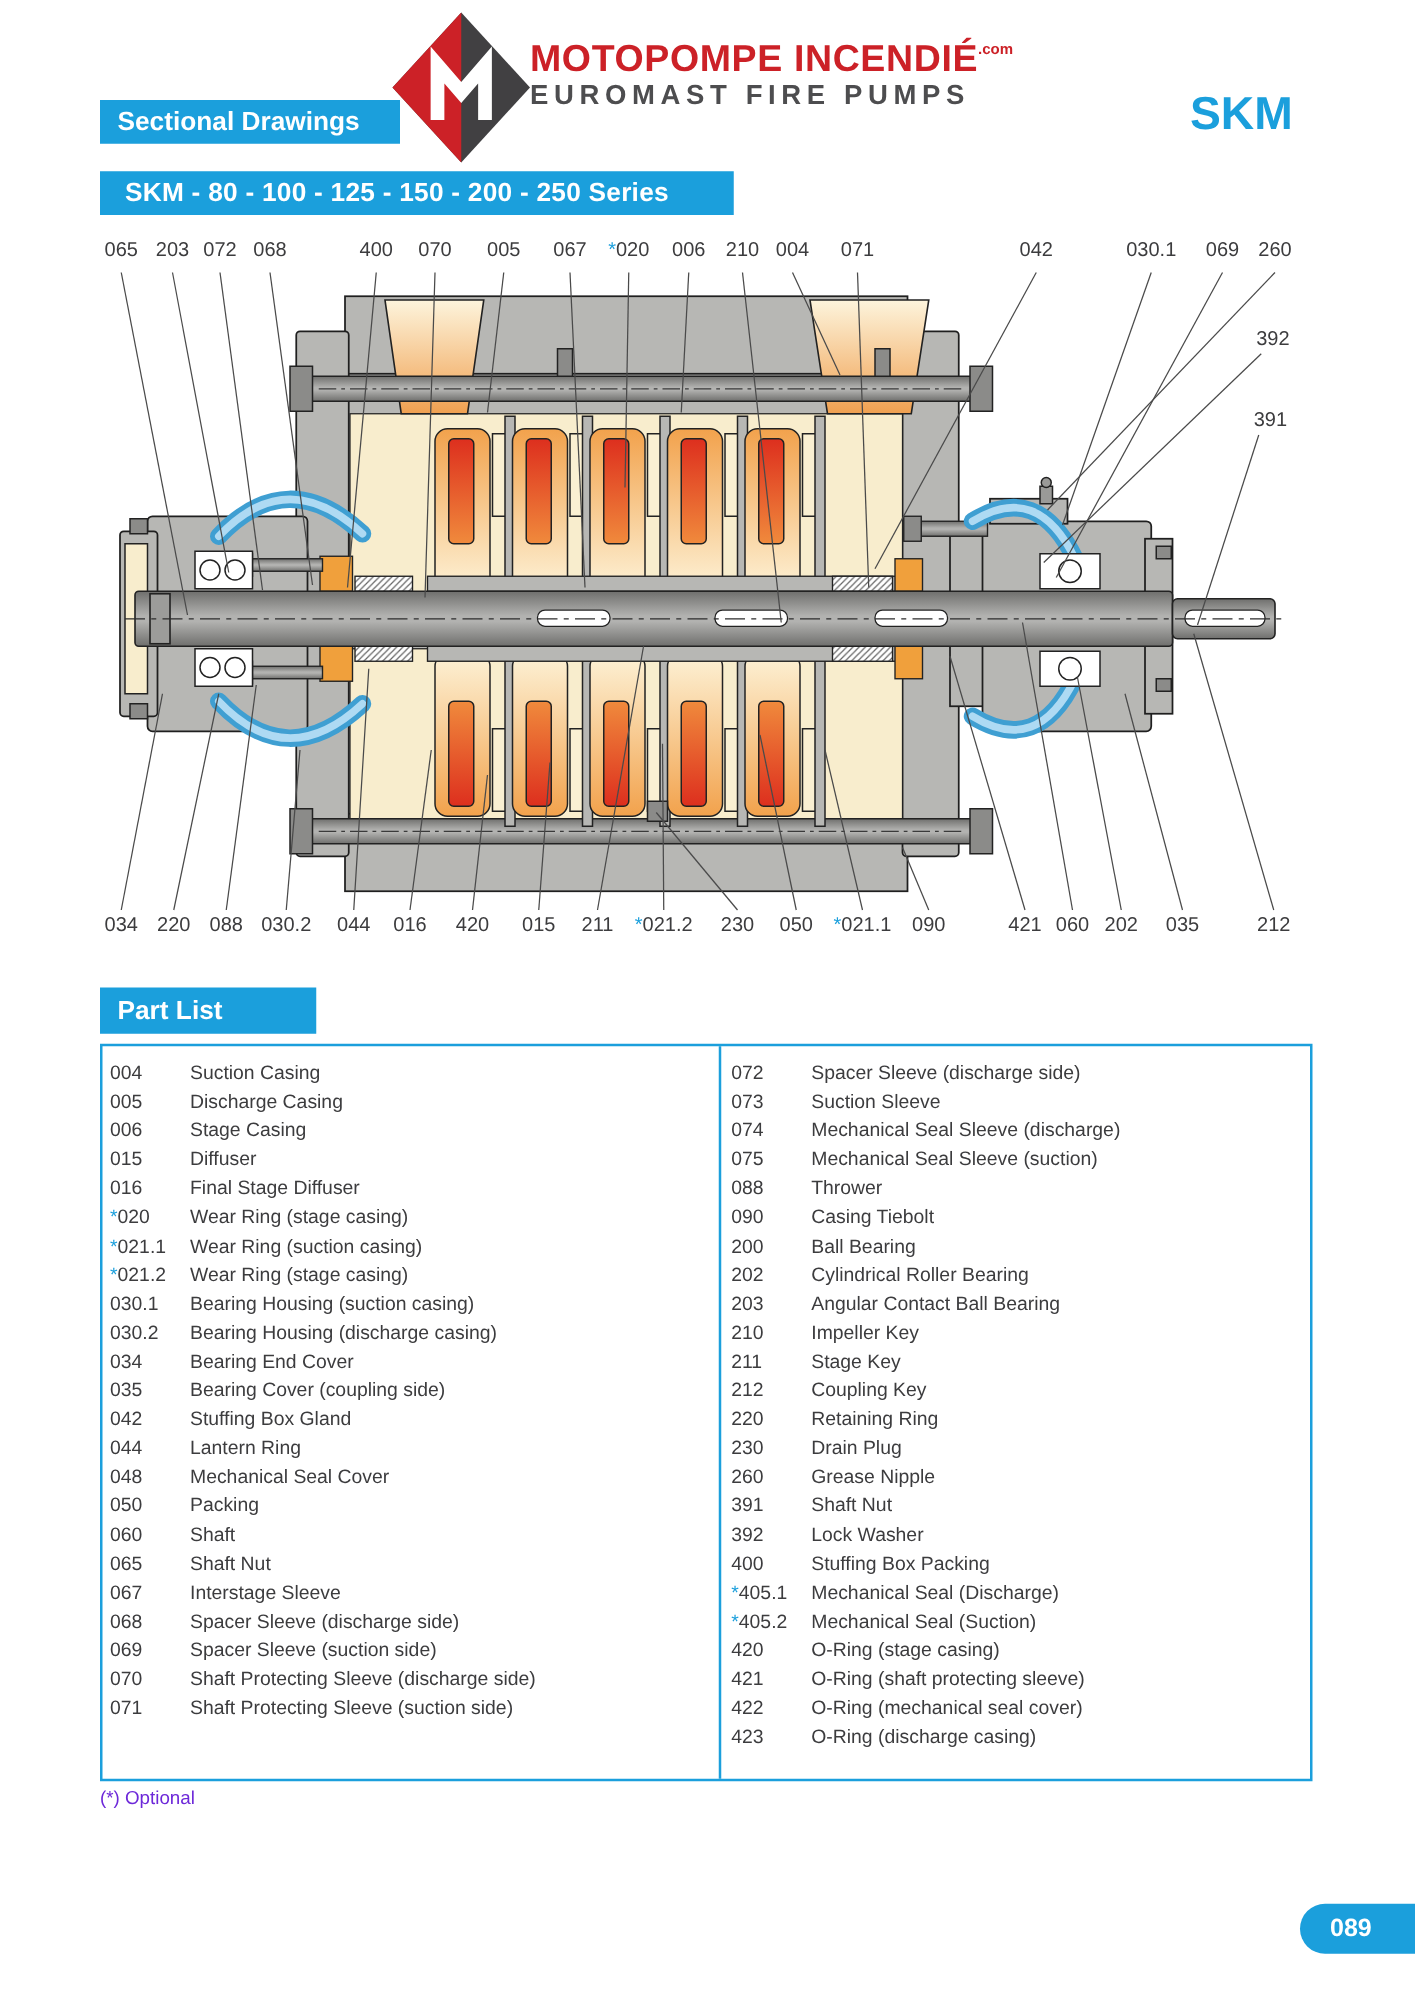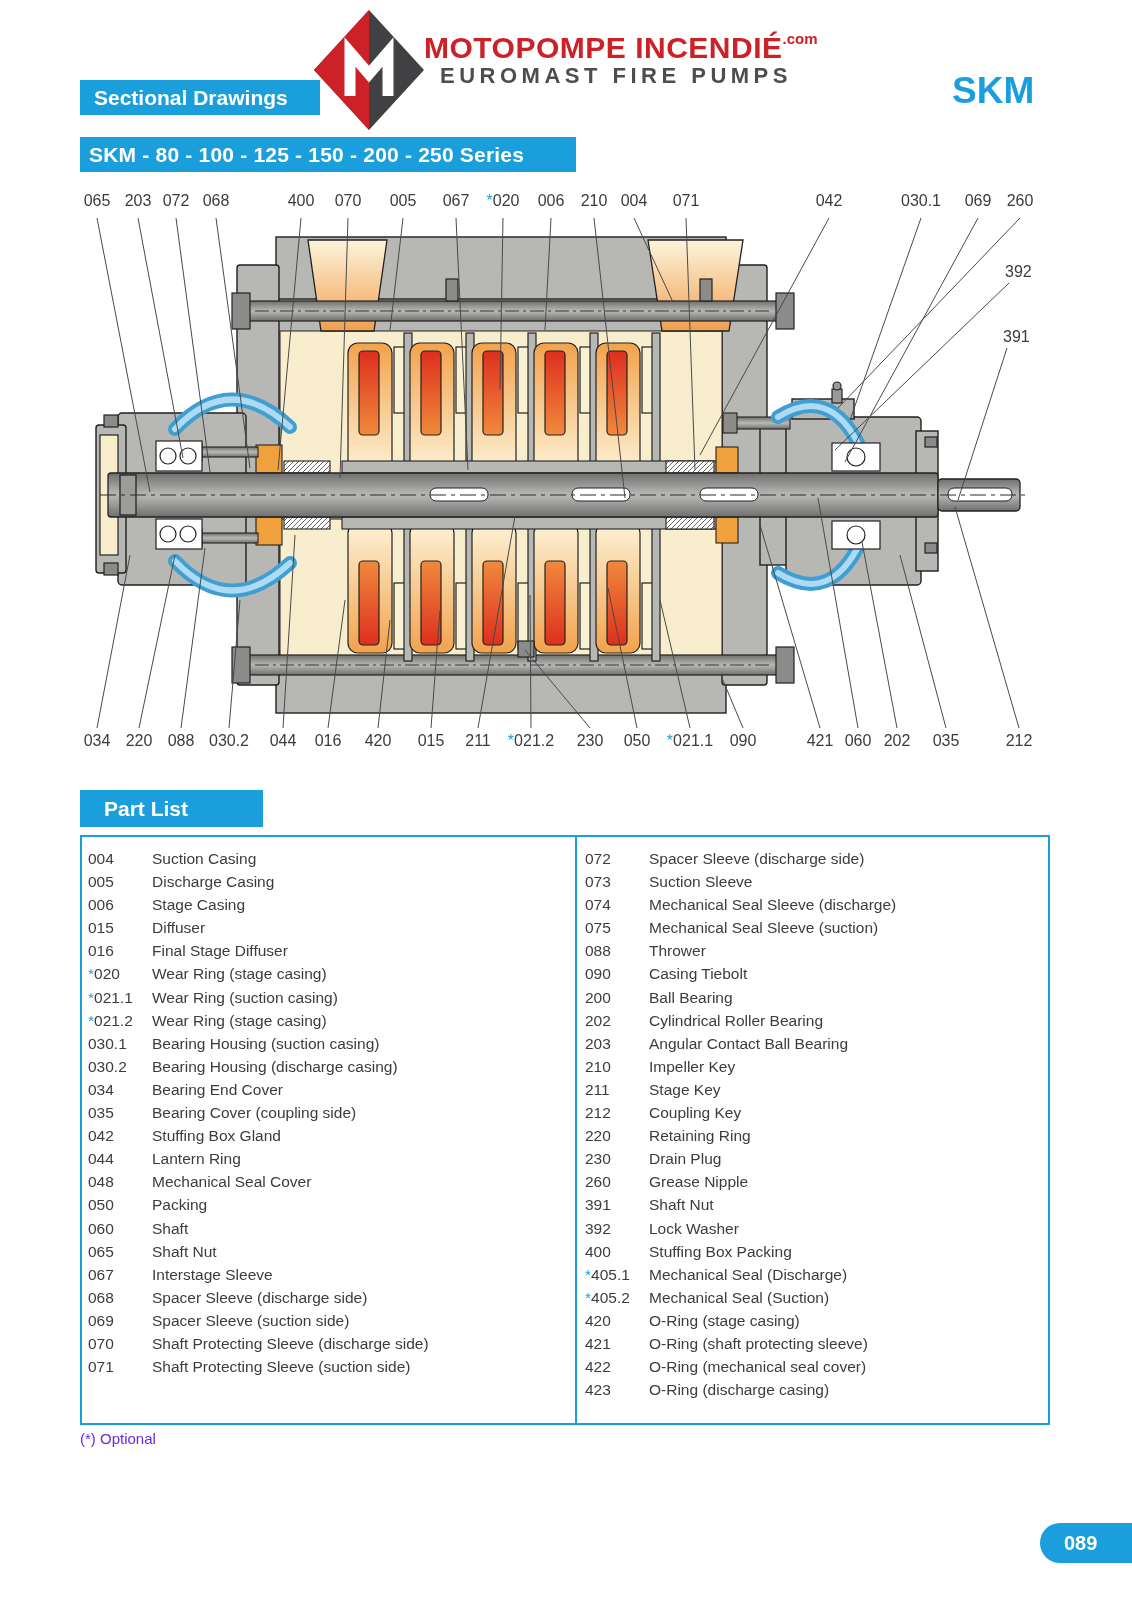--- a/index.html
+++ b/index.html
@@ -6,35 +6,35 @@
   body{
     width:1132px;height:1600px;position:relative;background:#ffffff;
     font-family:"Liberation Sans",sans-serif;overflow:hidden;
   }
   .abs{position:absolute;}
   :root{--blue:#1b9fdc;--red:#cc2127;--dark:#4d4d4f;--txt:#3c3c3e;}
 
   
   .bluebox{background:var(--blue);color:#fff;font-weight:bold;display:flex;align-items:center;}
   .section-label{left:80px;top:80px;width:226px;height:35px;font-size:21px;padding-left:14px;}
-  .series-banner{left:80px;top:137px;width:487px;height:35px;font-size:21px;padding-left:9px;letter-spacing:0.2px;}
+  .series-banner{left:80px;top:137px;width:487px;height:35px;font-size:21px;padding-left:20px;letter-spacing:0.2px;}
   .brand-text{left:424px;top:24px;width:420px;}
   .brand-l1{color:var(--red);font-weight:bold;font-size:30px;letter-spacing:0.5px;white-space:nowrap;line-height:30px;}
-  .brand-tld{color:var(--red);font-weight:bold;font-size:15px;vertical-align:14px;letter-spacing:0;}
-  .brand-l2{color:var(--dark);font-weight:bold;font-size:22px;letter-spacing:4.5px;white-space:nowrap;line-height:26px;margin-left:16px;}
+  .brand-tld{color:var(--red);font-weight:bold;font-size:12px;vertical-align:14px;letter-spacing:0;}
+  .brand-l2{color:var(--dark);font-weight:bold;font-size:22px;letter-spacing:4.5px;white-space:nowrap;line-height:26px;}
   .skm-top{left:952px;top:70px;color:var(--blue);font-weight:bold;font-size:37px;text-align:center;}
 
   
   #drawing-area{left:80px;top:185px;width:990px;height:585px;}
   .callout{position:absolute;transform:translateX(-50%);font-size:16px;color:var(--txt);white-space:nowrap;}
   .callout .star{color:var(--blue);}
   .callout-right{transform:none;}
 
   
-  .plist-title{left:80px;top:790px;width:159px;height:37px;font-size:21px;padding-left:24px;}
+  .plist-title{left:80px;top:790px;width:159px;height:37px;font-size:21px;padding-left:14px;}
   #plist-box{left:80px;top:835px;width:970px;height:590px;border:2px solid var(--blue);box-sizing:border-box;}
   #plist-divider{left:575px;top:837px;width:2px;height:586px;background:var(--blue);}
   .plist-col{position:absolute;top:847px;}
   #plist-left{left:88px;width:470px;}
   #plist-right{left:585px;width:455px;}
   .prow{display:flex;height:23.1px;line-height:23.1px;font-size:15.5px;color:var(--txt);}
   .prow .code{width:64px;flex:none;}
   .prow .code .star{color:var(--blue);}
   .prow .pname{flex:1;}
   .footnote{left:80px;top:1430px;font-size:15px;color:#6d28d9;}

